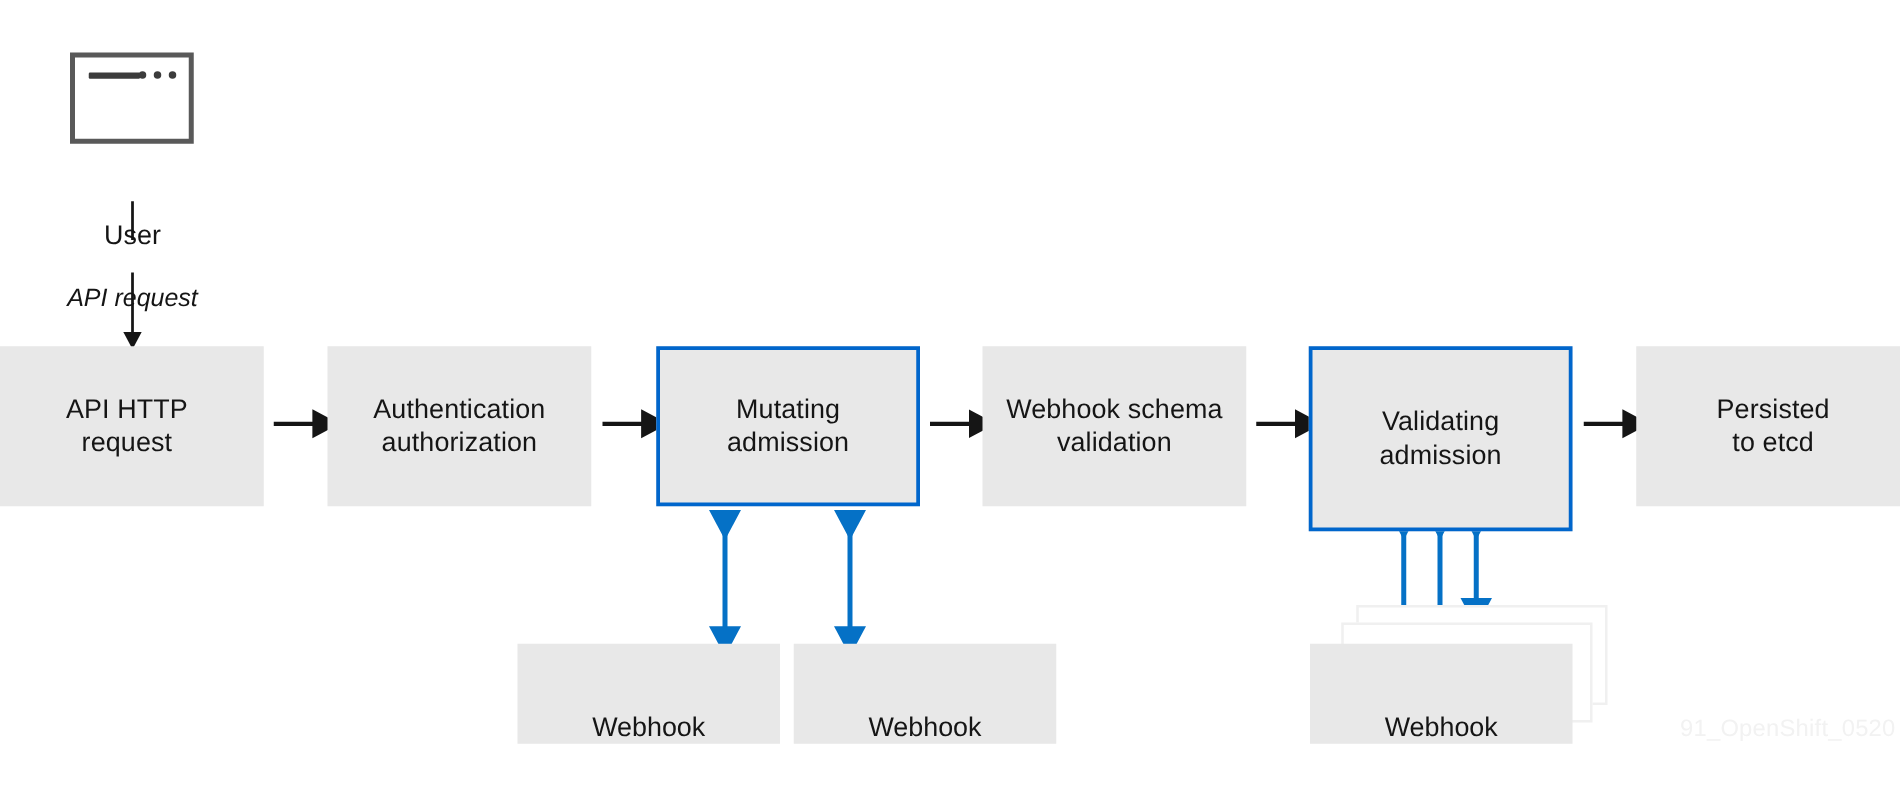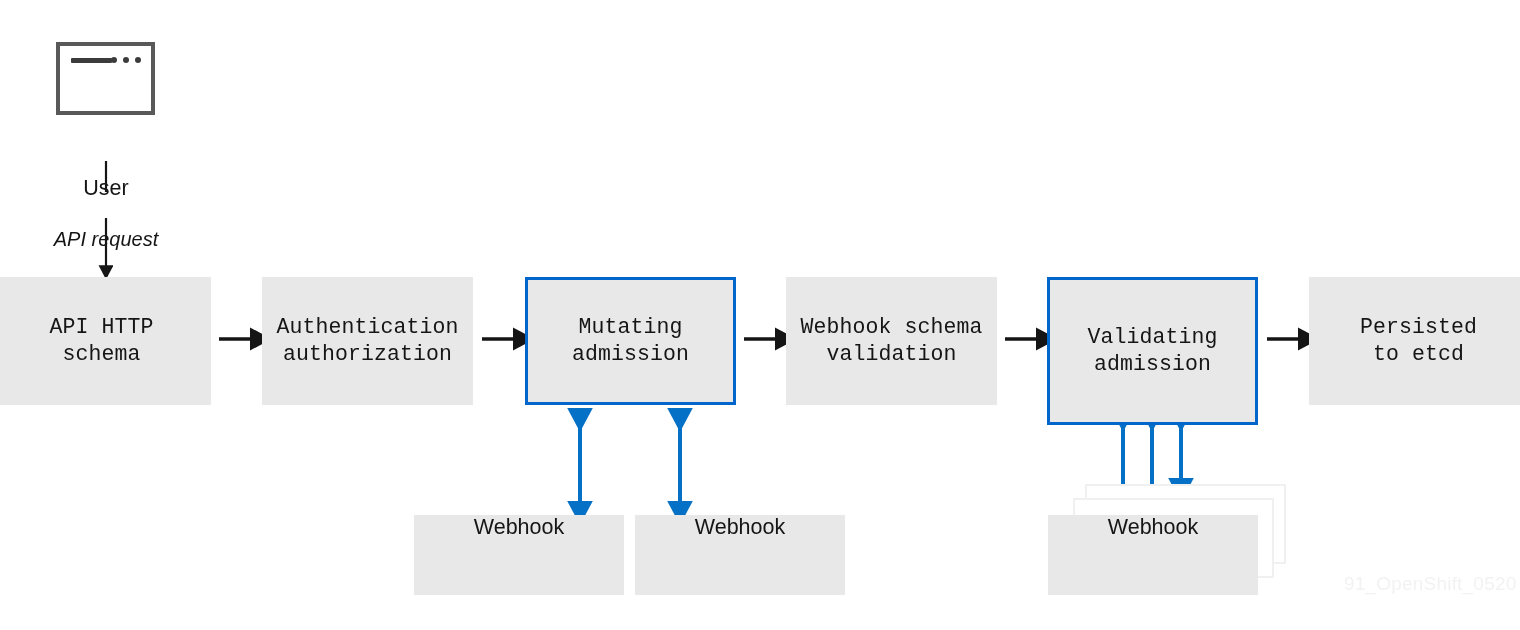--- a/index.html
+++ b/index.html
@@ -33,28 +33,28 @@
     box-sizing: border-box;
     font-size: 21.5px;
     line-height: 1.27;
     letter-spacing: 0.1px;
     color: #151515;
   }
   .pbox.blue {
     border: 3px solid #0066cc;
     background: #e8e8e8;
   }
-  .pbox .lbl { display: block; padding: 0 6px; font-family: Liberation Mono, monospace; }
+  .pbox .lbl { display: block; padding: 0 6px; }
 
   
   .wbox {
     position: absolute;
     background: #e8e8e8;
     display: flex;
-    align-items: flex-start;
+    align-items: flex-end;
     justify-content: center;
     font-size: 21.5px;
     color: #151515;
     box-sizing: border-box;
     z-index: 3;
   }
   .wcard-back {
     position: absolute;
     background: #ffffff;
     border: 2px solid #f0f0f0;
@@ -150,21 +150,21 @@
 
     <line x1="580" y1="412" x2="580" y2="505" stroke="#0571c6" stroke-width="4" marker-start="url(#blu-up)" marker-end="url(#blu-up)"></line>
     <line x1="680" y1="412" x2="680" y2="505" stroke="#0571c6" stroke-width="4" marker-start="url(#blu-up)" marker-end="url(#blu-up)"></line>
 
     <line x1="1123" y1="412" x2="1123" y2="508" stroke="#0571c6" stroke-width="4" marker-start="url(#blu-up)" marker-end="url(#blu-up)"></line>
     <line x1="1152" y1="412" x2="1152" y2="495" stroke="#0571c6" stroke-width="4" marker-start="url(#blu-up)" marker-end="url(#blu-up)"></line>
     <line x1="1181" y1="412" x2="1181" y2="482" stroke="#0571c6" stroke-width="4" marker-start="url(#blu-up)" marker-end="url(#blu-up)"></line>
   </svg>
 
   <div class="pbox" style="left:-8px; top:277px; width:219px; height:128px;">
-    <span class="lbl"><span>API HTTP</span><br><span>schema</span></span>
+    <span class="lbl"><span>API HTTP</span><br><span>request</span></span>
   </div>
 
   <div class="pbox" style="left:262px; top:277px; width:211px; height:128px;">
     <span class="lbl"><span>Authentication</span><br><span>authorization</span></span>
   </div>
 
   <div class="pbox blue" style="left:525px; top:277px; width:211px; height:128px;">
     <span class="lbl"><span>Mutating</span><br><span>admission</span></span>
   </div>
 

